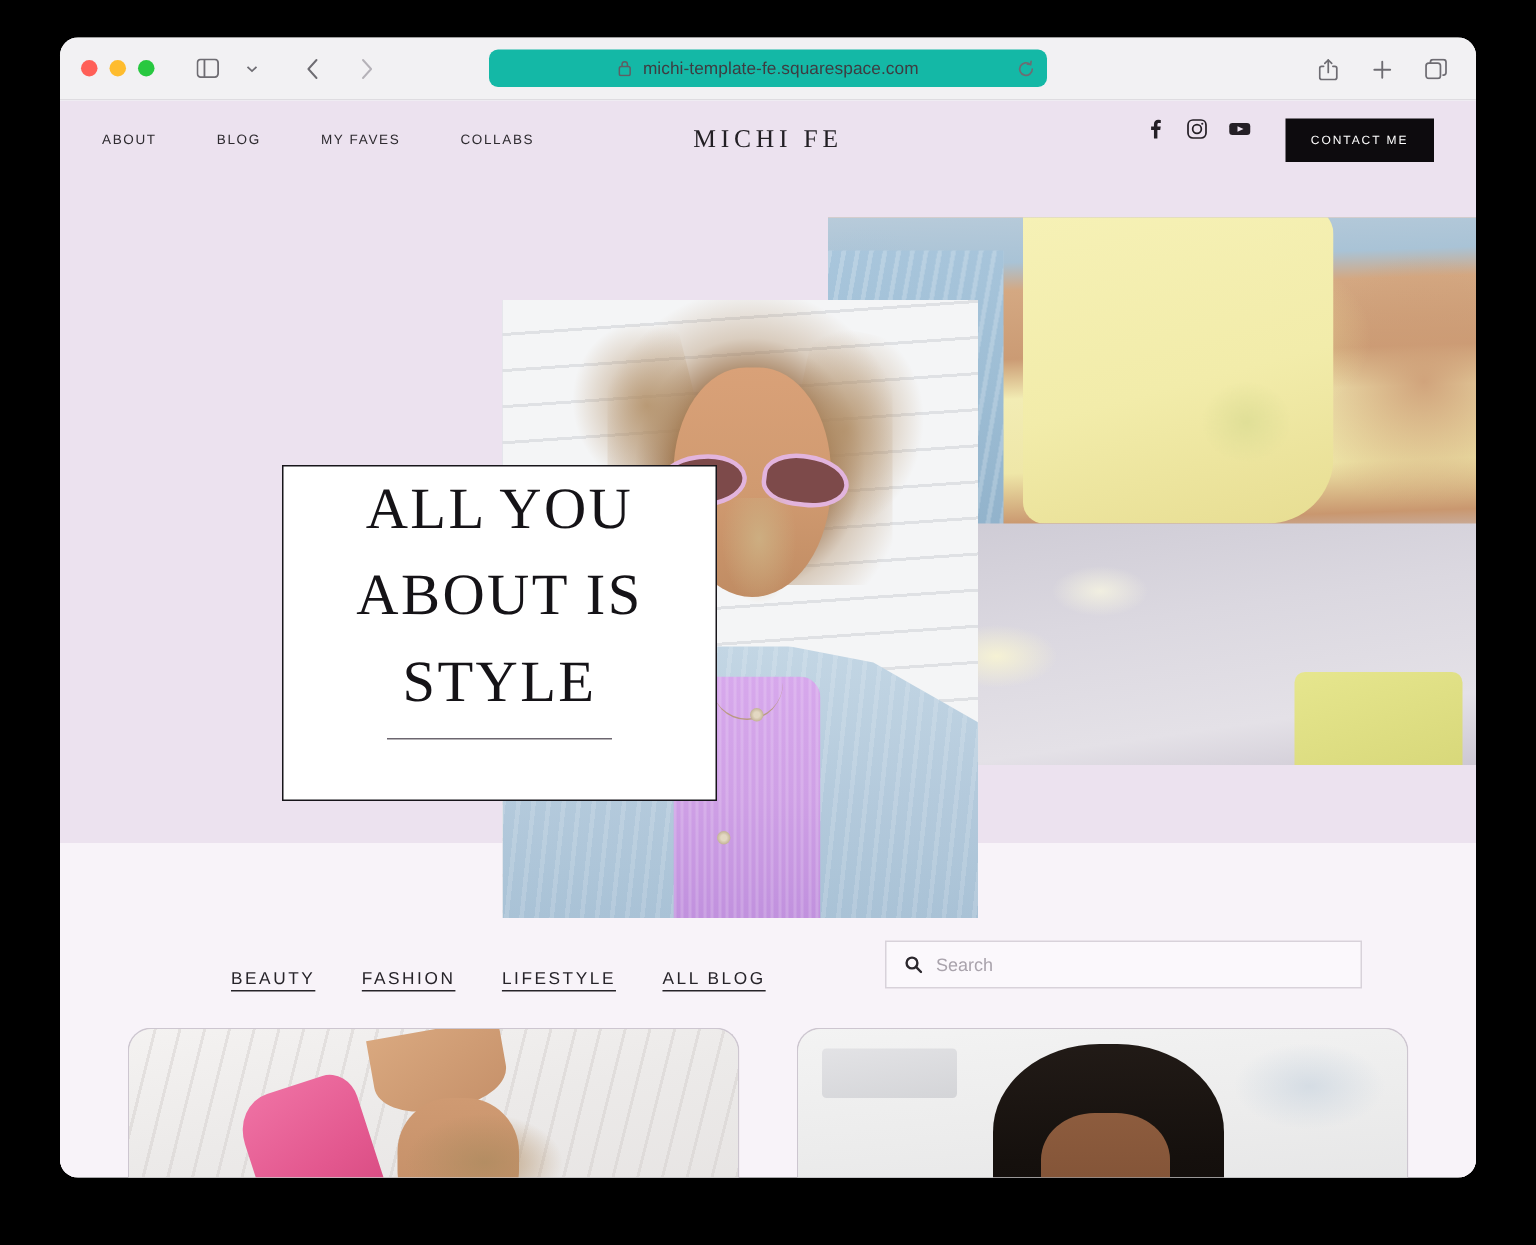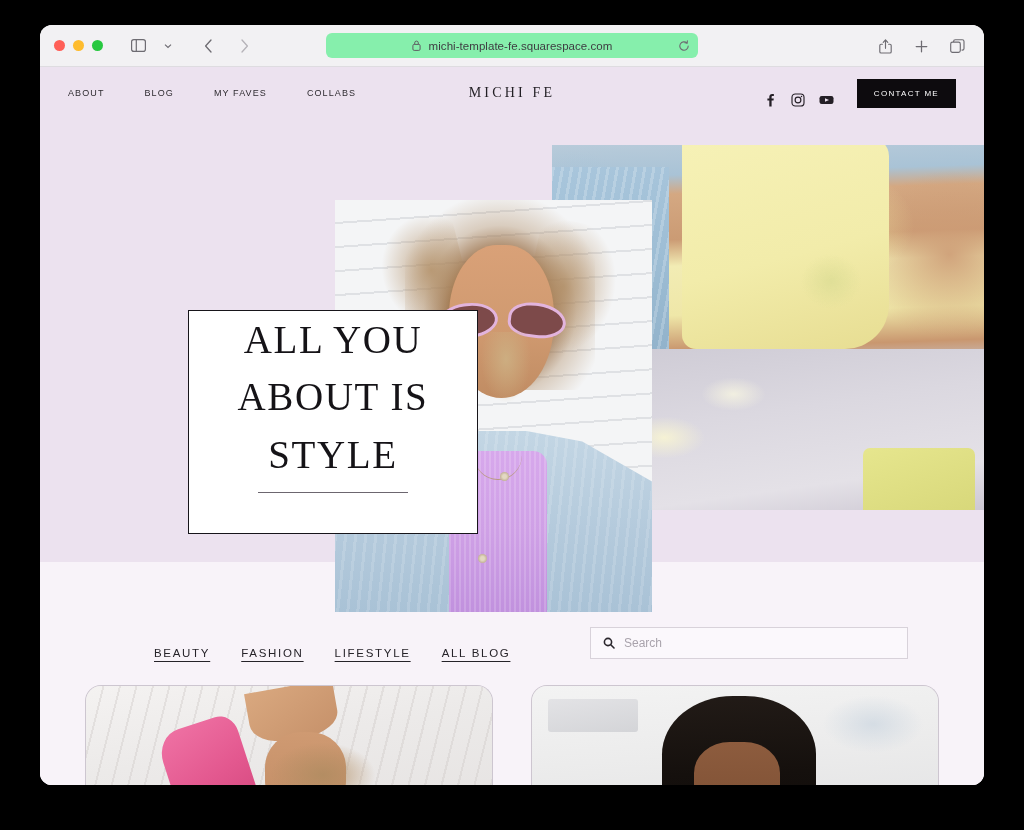--- a/index.html
+++ b/index.html
@@ -51,21 +51,21 @@
   .sidebar-toggle { margin-left: 22px; }
   .nav-group { margin-left: 14px; display: flex; gap: 10px; }
 
   .url-wrap {
     position: absolute;
     left: 50%; transform: translateX(-50%);
     width: 372px; height: 25px;
   }
   .url-bar {
     width: 100%; height: 100%;
-    background: #86efac;
+    background: #14b8a6;
     border-radius: 6px;
     display: flex; align-items: center; justify-content: center;
     position: relative;
     gap: 8px;
   }
   .url-text {
     font-size: 11.5px;
     color: #3e3c41;
     letter-spacing: 0.05px;
   }
@@ -112,27 +112,27 @@
     font-size: 9px;
     letter-spacing: 1.1px;
     color: #2e2b30;
     text-transform: uppercase;
     white-space: nowrap;
   }
   .brand {
     position: absolute;
     left: 50%; transform: translateX(-50%);
     font-family: "Liberation Serif", serif;
-    font-size: 14px;
+    font-size: 17px;
     letter-spacing: 3.2px;
     color: #221f24;
   }
   .header-right {
     margin-left: auto;
-    display: flex; align-items: flex-end; gap: 13px;
+    display: flex; align-items: flex-start; gap: 13px;
   }
   .social-icon {
     width: 15px; height: 15px;
     display: flex; align-items: center; justify-content: center;
     color: #241f26;
   }
   .contact-btn {
     margin-left: 10px;
     background: #0d0b0e;
     color: #ffffff;

